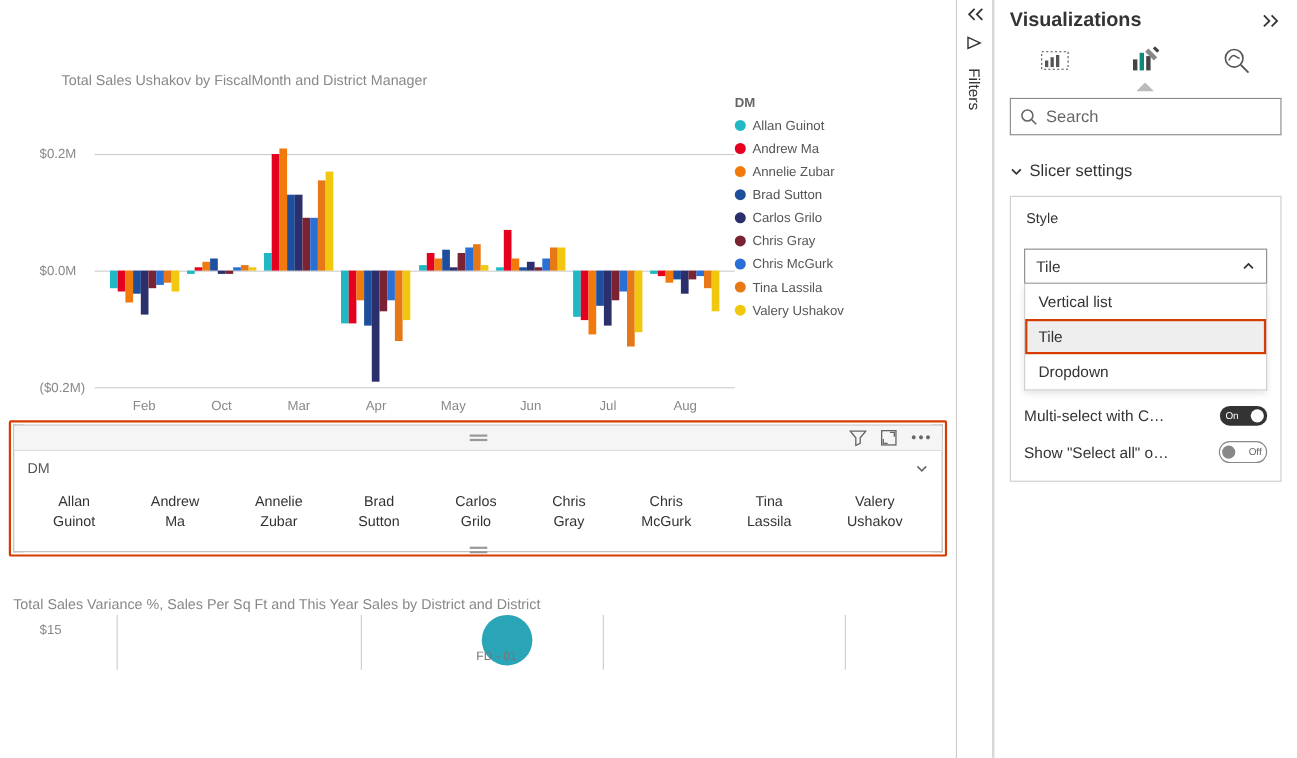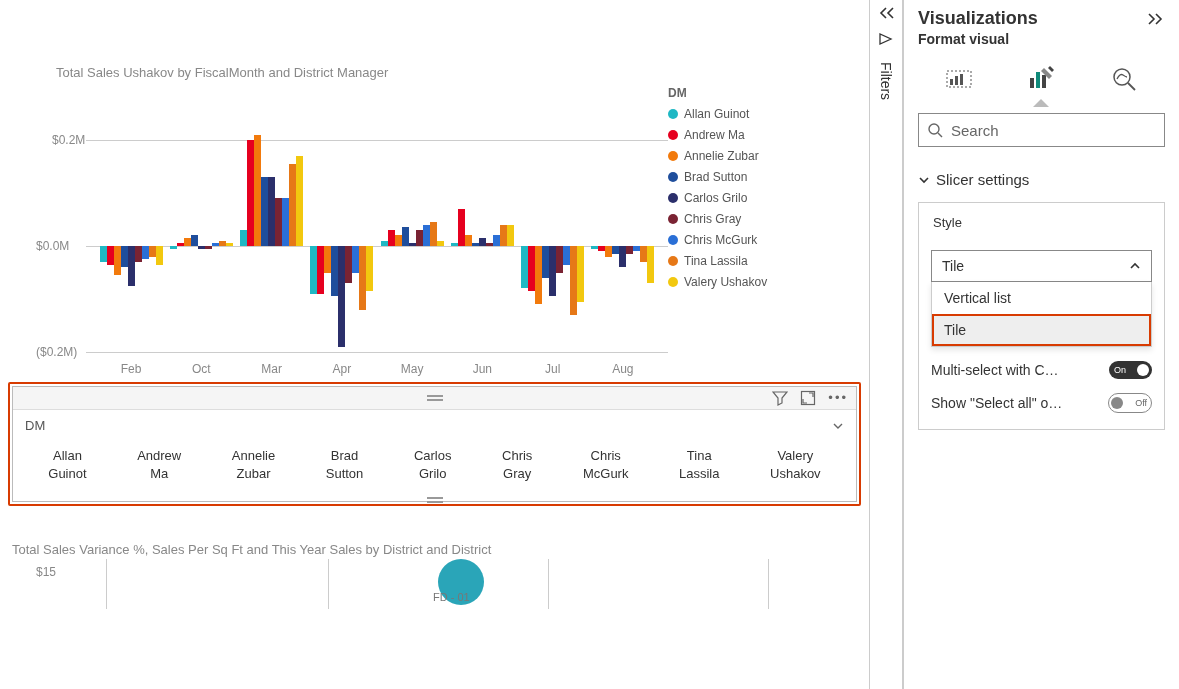--- a/index.html
+++ b/index.html
@@ -90,21 +90,21 @@
 
 <div class="app">
 
   <div class="canvas">
 
     <div class="chart-card">
       <div class="chart-title">Total Sales Ushakov by FiscalMonth and District Manager</div>
       <div class="chart-row">
         <div class="plot" id="plot">
             <div class="gridline" style="top: 54px;"></div>
-            <div class="ylabel" style="top: 54px; margin-left: 16px;">$0.2M</div>
+            <div class="ylabel" style="top: 54px;">$0.2M</div>
             <div class="gridline" style="top: 160px;"></div>
             <div class="ylabel" style="top: 160px;">$0.0M</div>
             <div class="gridline" style="top: 266px;"></div>
             <div class="ylabel" style="top: 266px;">($0.2M)</div>
             <div class="bars" style="top: 26px; bottom: 24px;">
               <div class="month-group" style="height: 240px; align-items: stretch;">
                 <div class="bar" style="height: 100%;">
                   <div class="down" style="height: 15.9px; background: rgb(31, 184, 196); top: 134px;"></div>
                 </div>
                 <div class="bar" style="height: 100%;">
@@ -471,21 +471,20 @@
 
   <div class="viz-panel">
     <div class="viz-header">
       <h2>Visualizations</h2>
       <span>
         <svg width="18" height="14" viewBox="0 0 18 14">
             <path d="M2 2l5 5-5 5M9 2l5 5-5 5" fill="none" stroke="#333" stroke-width="1.6"></path>
           </svg>
       </span>
     </div>
-    <div class="sub-header">Format visual</div>
     <div class="icon-row">
       <div class="icon-box">
         <svg width="28" height="26" viewBox="0 0 28 26">
             <rect x="2" y="6" width="24" height="16" fill="none" stroke="#555" stroke-dasharray="2 2"></rect>
             <rect x="5" y="14" width="3" height="6" fill="#555"></rect>
             <rect x="10" y="11" width="3" height="9" fill="#555"></rect>
             <rect x="15" y="9" width="3" height="11" fill="#555"></rect>
           </svg>
       </div>
       <div class="icon-box active">
@@ -528,20 +527,21 @@
       <div class="opt-label">Style</div>
       <div class="dropdown">
         <span>Tile</span>
         <svg width="12" height="12" viewBox="0 0 12 12">
             <path d="M2 8l4-4 4 4" fill="none" stroke="#333" stroke-width="1.6"></path>
           </svg>
       </div>
       <div class="dd-list" id="dd-list">
           <div class="dd-item">Vertical list</div>
           <div class="dd-item sel">Tile</div>
+          <div class="dd-item">Dropdown</div>
         </div>
 
       <div class="toggle-row">
         <span>Multi-select with C…</span>
         <div class="toggle on">
             <span>On</span>
             <span class="knob"></span>
           </div>
       </div>
       <div class="toggle-row">

